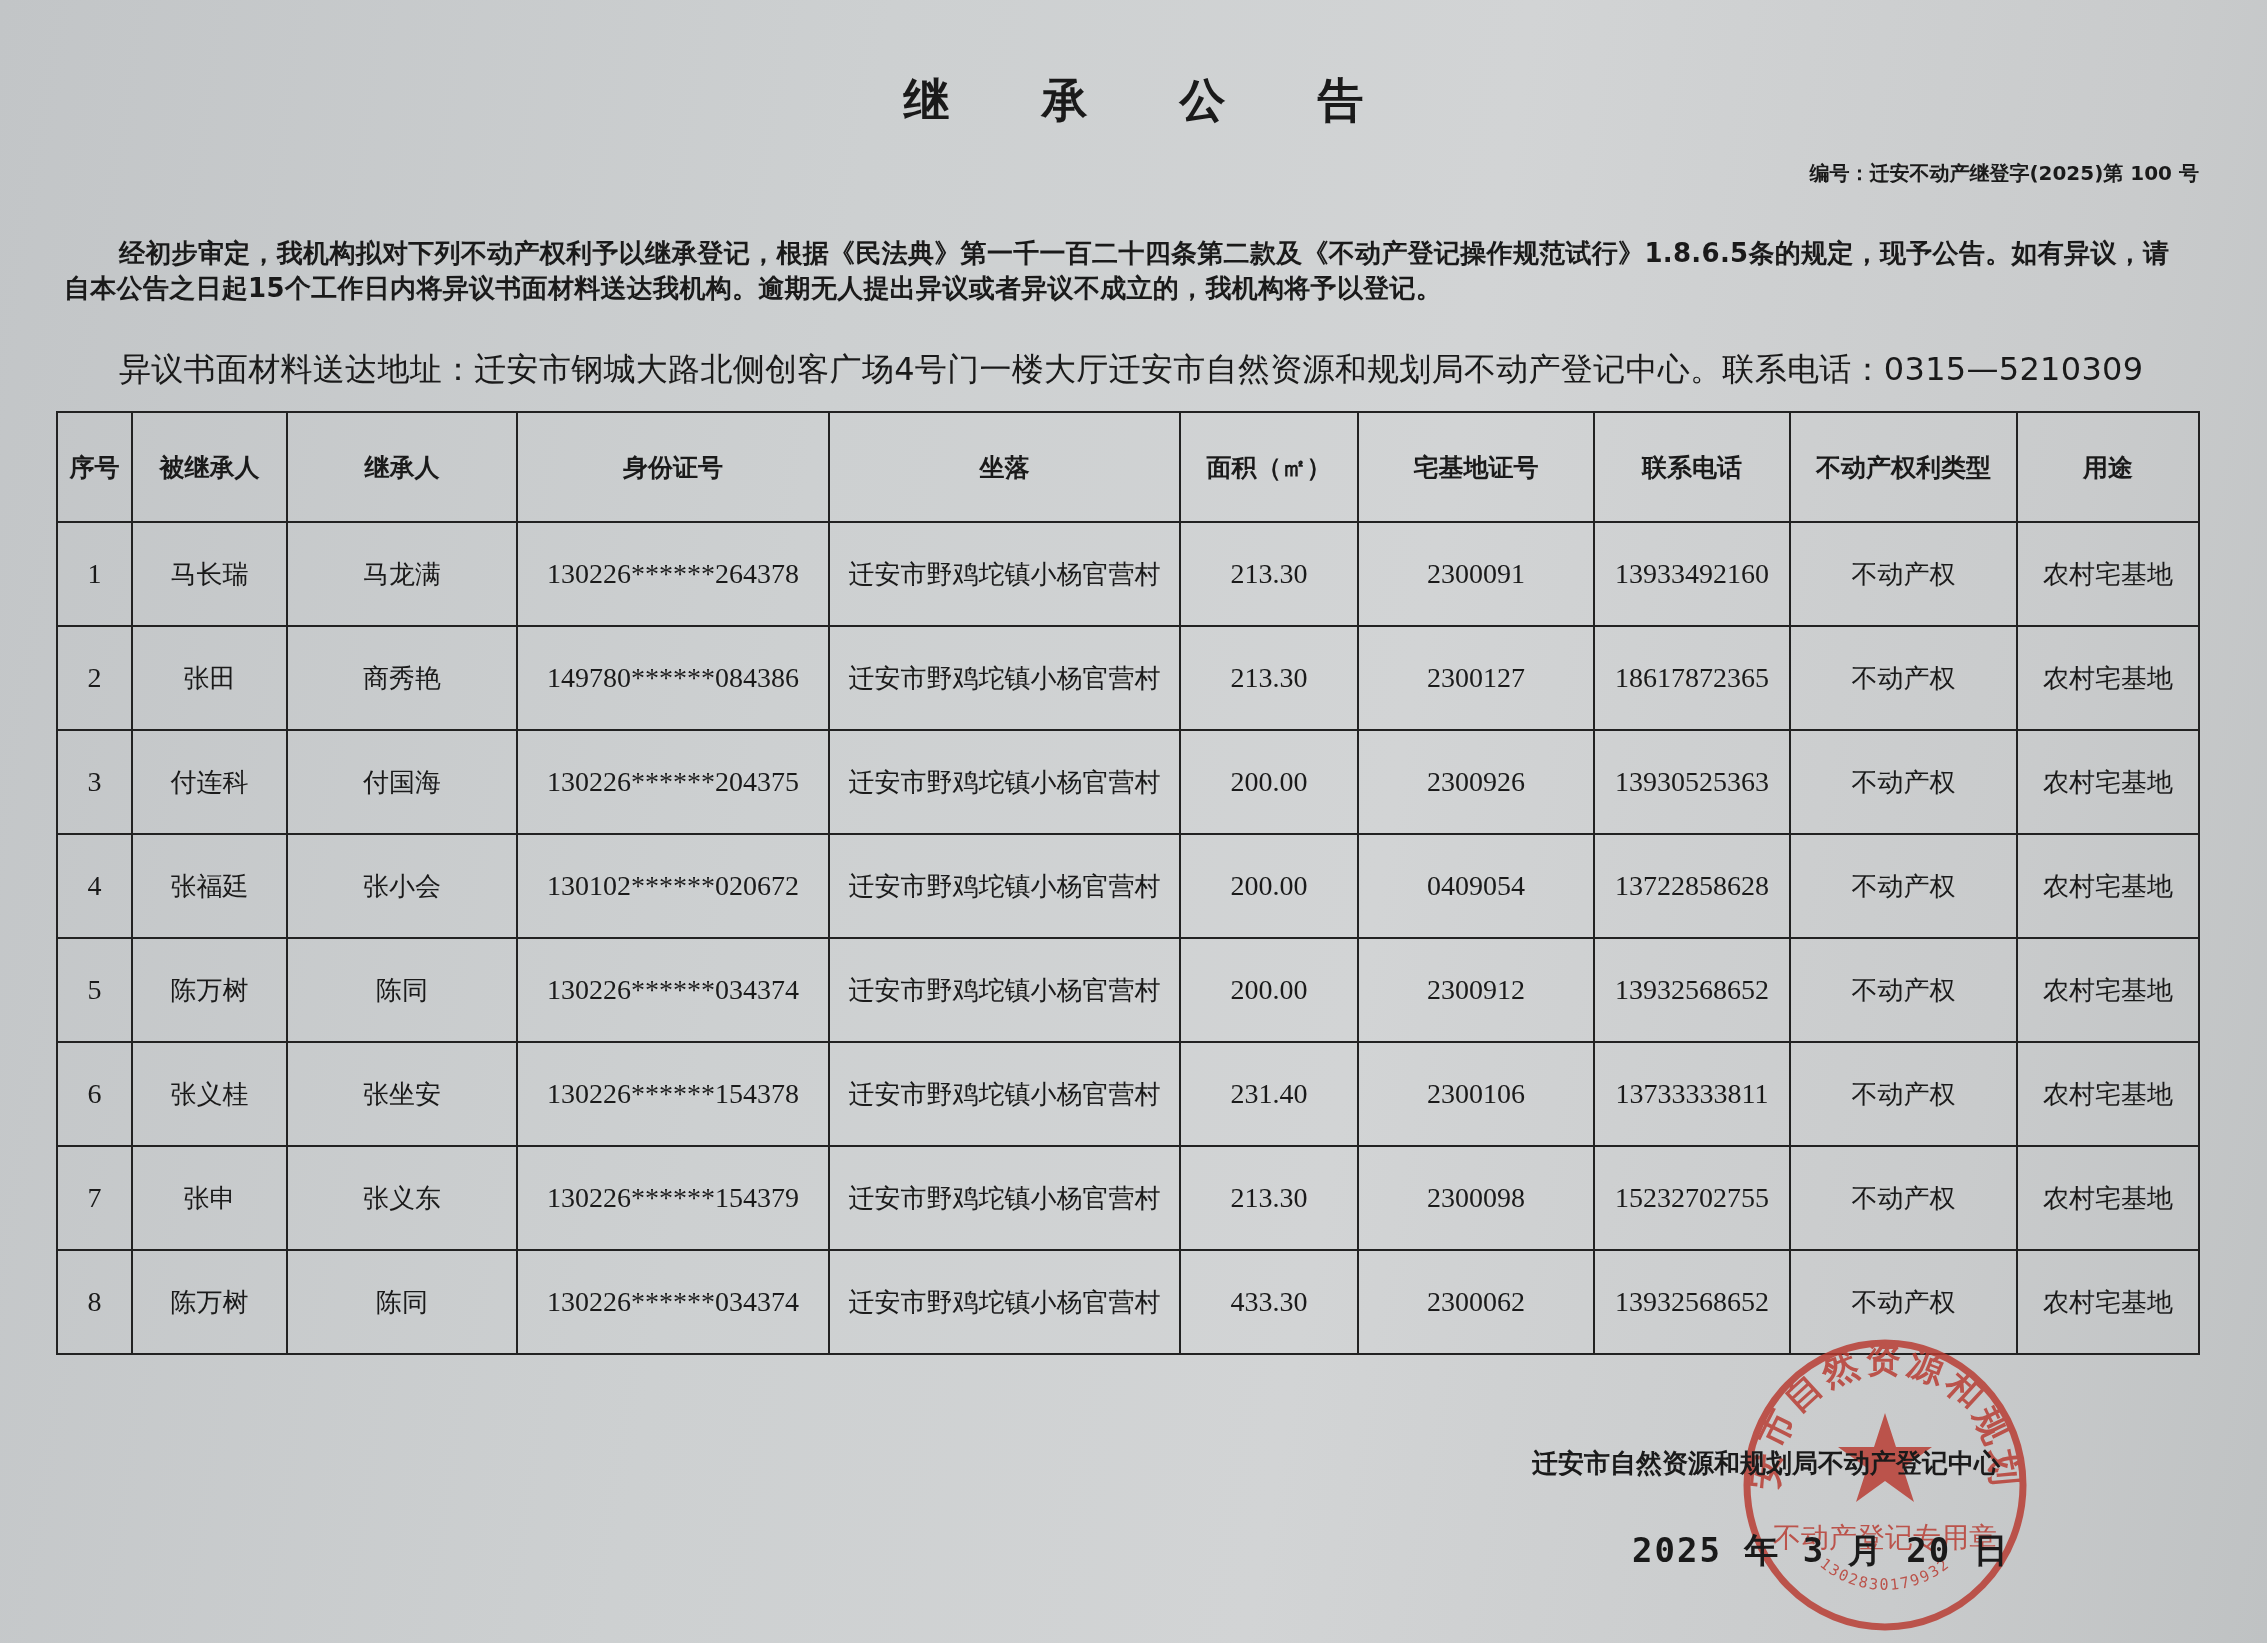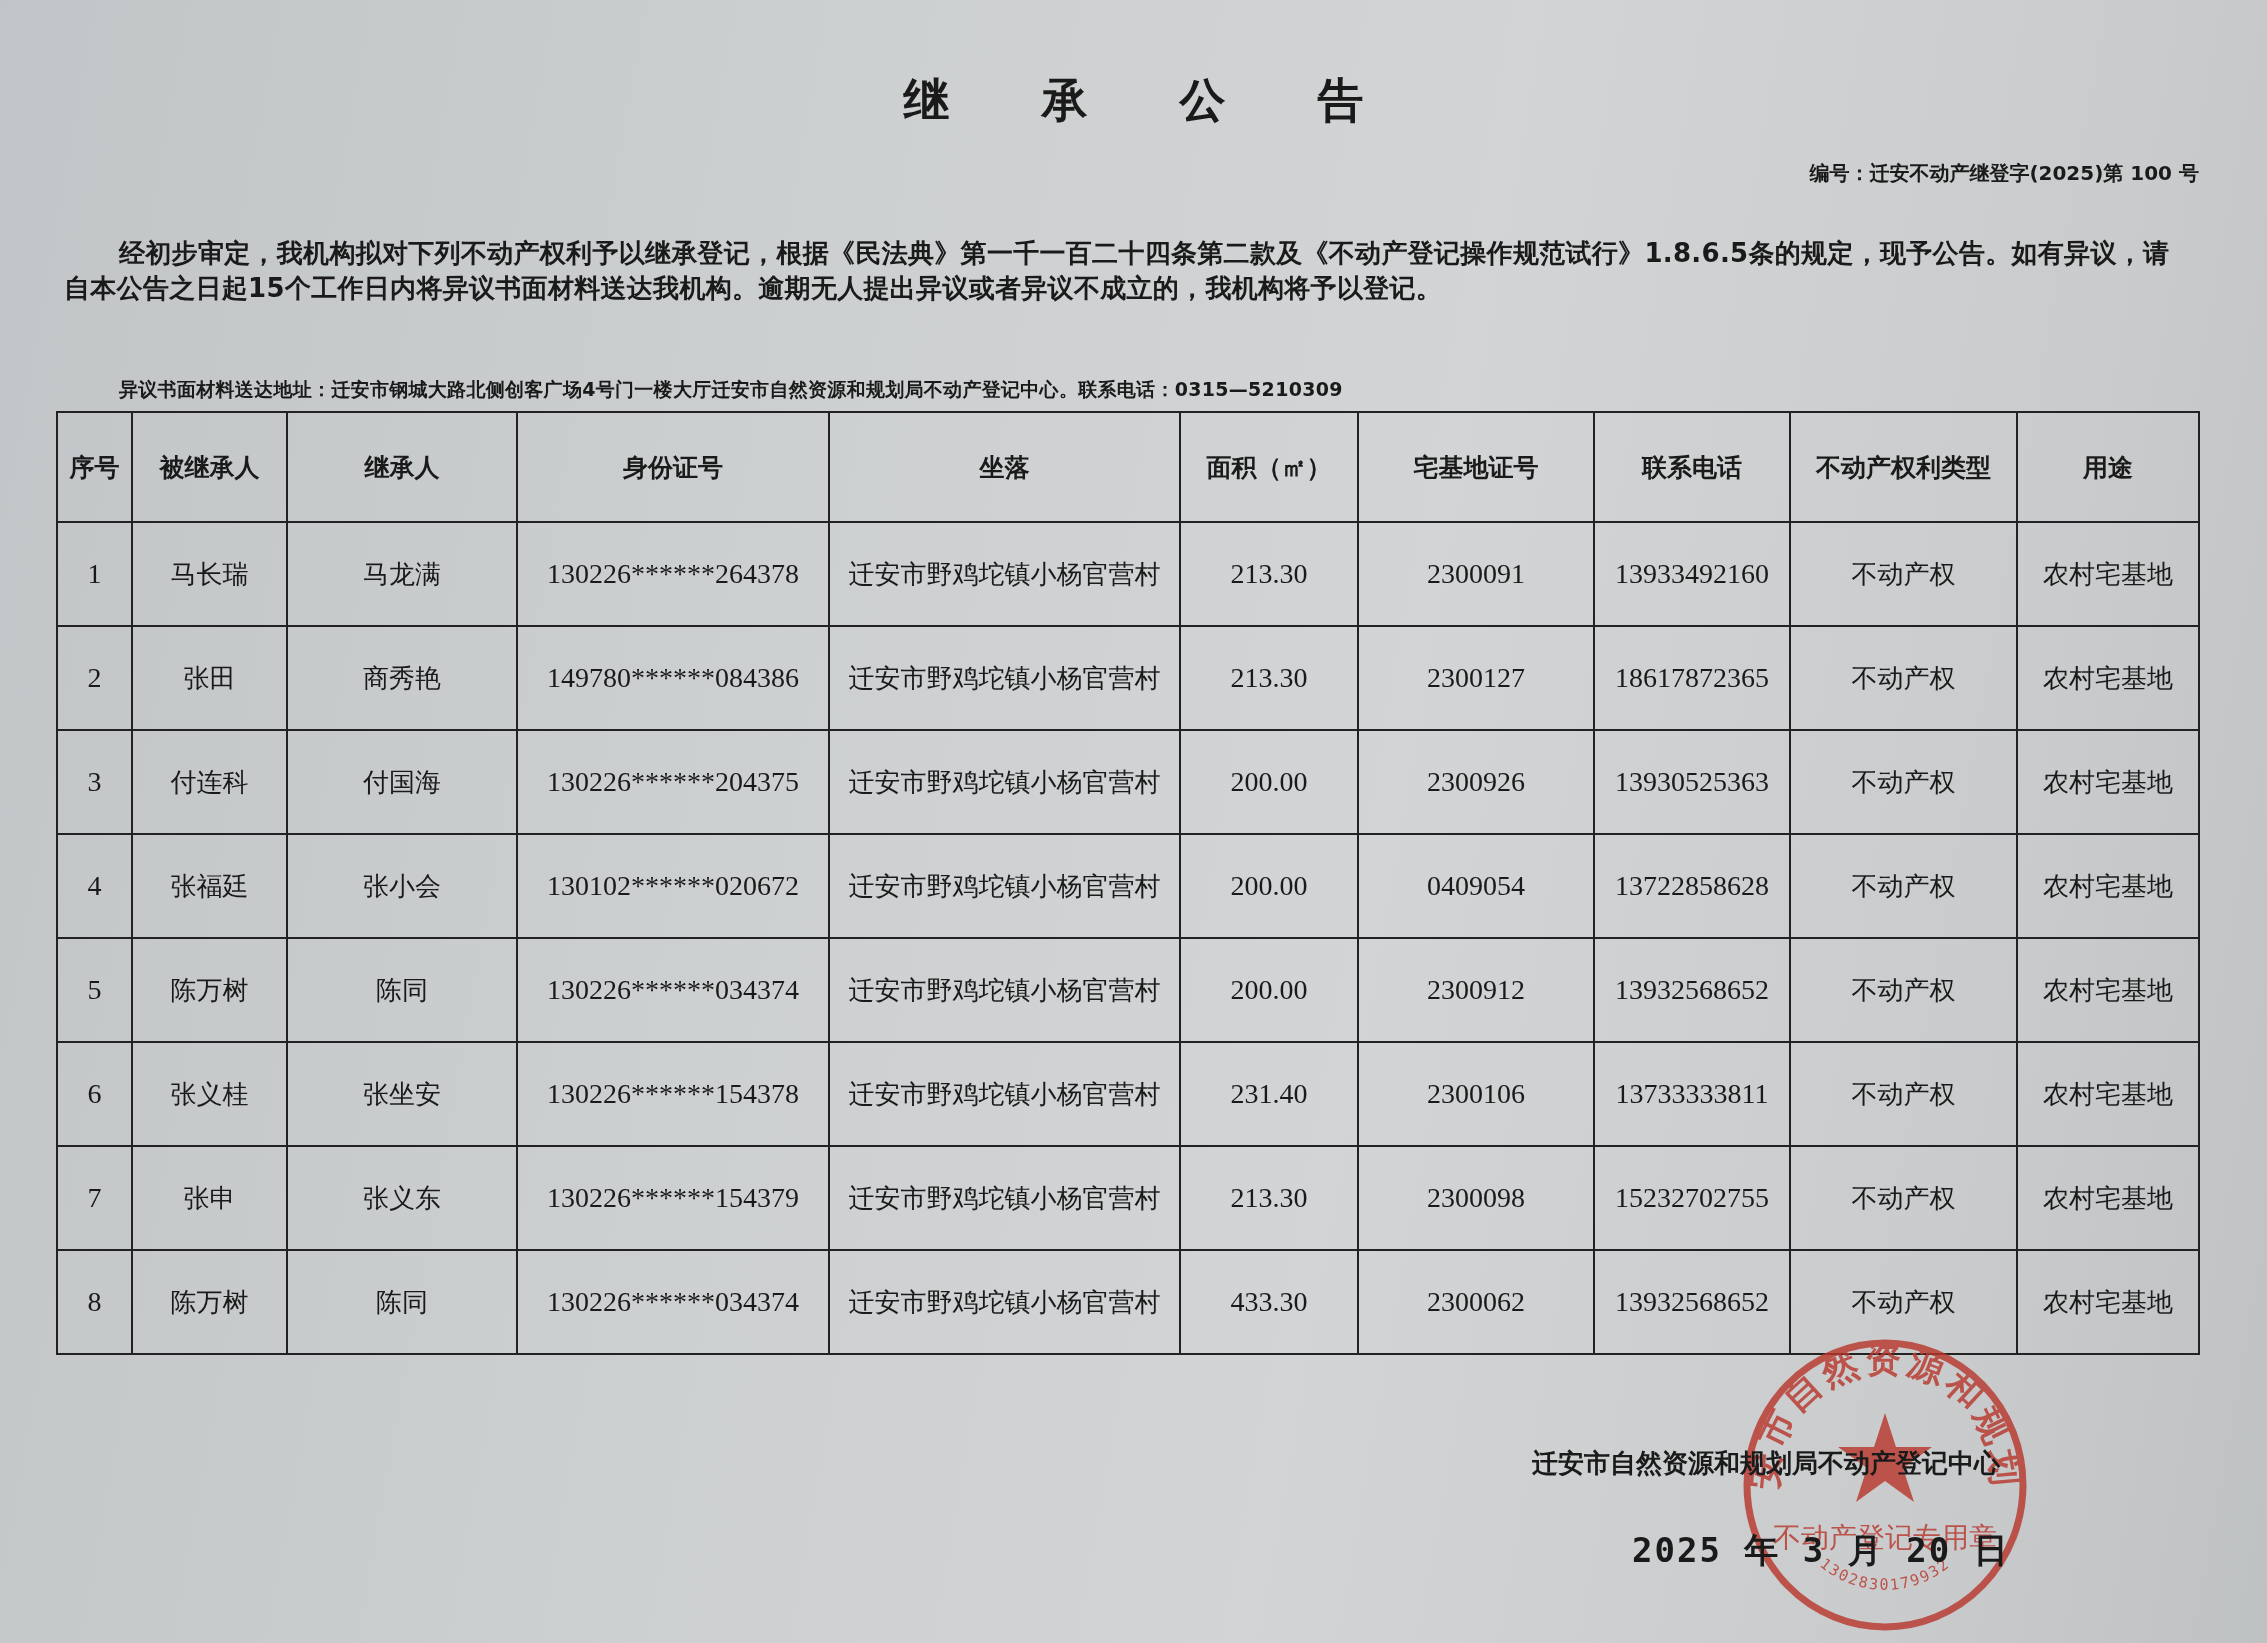--- a/index.html
+++ b/index.html
@@ -17,21 +17,21 @@
   }
   .docno {
     right: 68px; top: 160px; font-size: 20px; font-weight: bold;
     font-family: "DejaVu Sans", sans-serif;
   }
   .para {
     left: 64px; width: 2110px; top: 236px; font-size: 26px; font-weight: bold;
     line-height: 35px; text-indent: 55px; letter-spacing: 0.3px;
   }
   .addr {
-    left: 119px; top: 348px; font-size: 19px; font-weight: bold; letter-spacing: 0.3px; margin-top: 29px;
+    left: 119px; top: 348px; font-size: 32px; font-weight: normal; letter-spacing: 0.3px;
   }
   table.grid {
     position: absolute; left: 56px; top: 411px; width: 2142px;
     border-collapse: collapse; table-layout: fixed;
     font-family: "DejaVu Sans", sans-serif;
   }
   table.grid td, table.grid th {
     border: 2px solid #222; text-align: center; vertical-align: middle; padding: 0;
   }
   table.grid th { height: 108px; font-size: 25px; font-weight: bold; }

